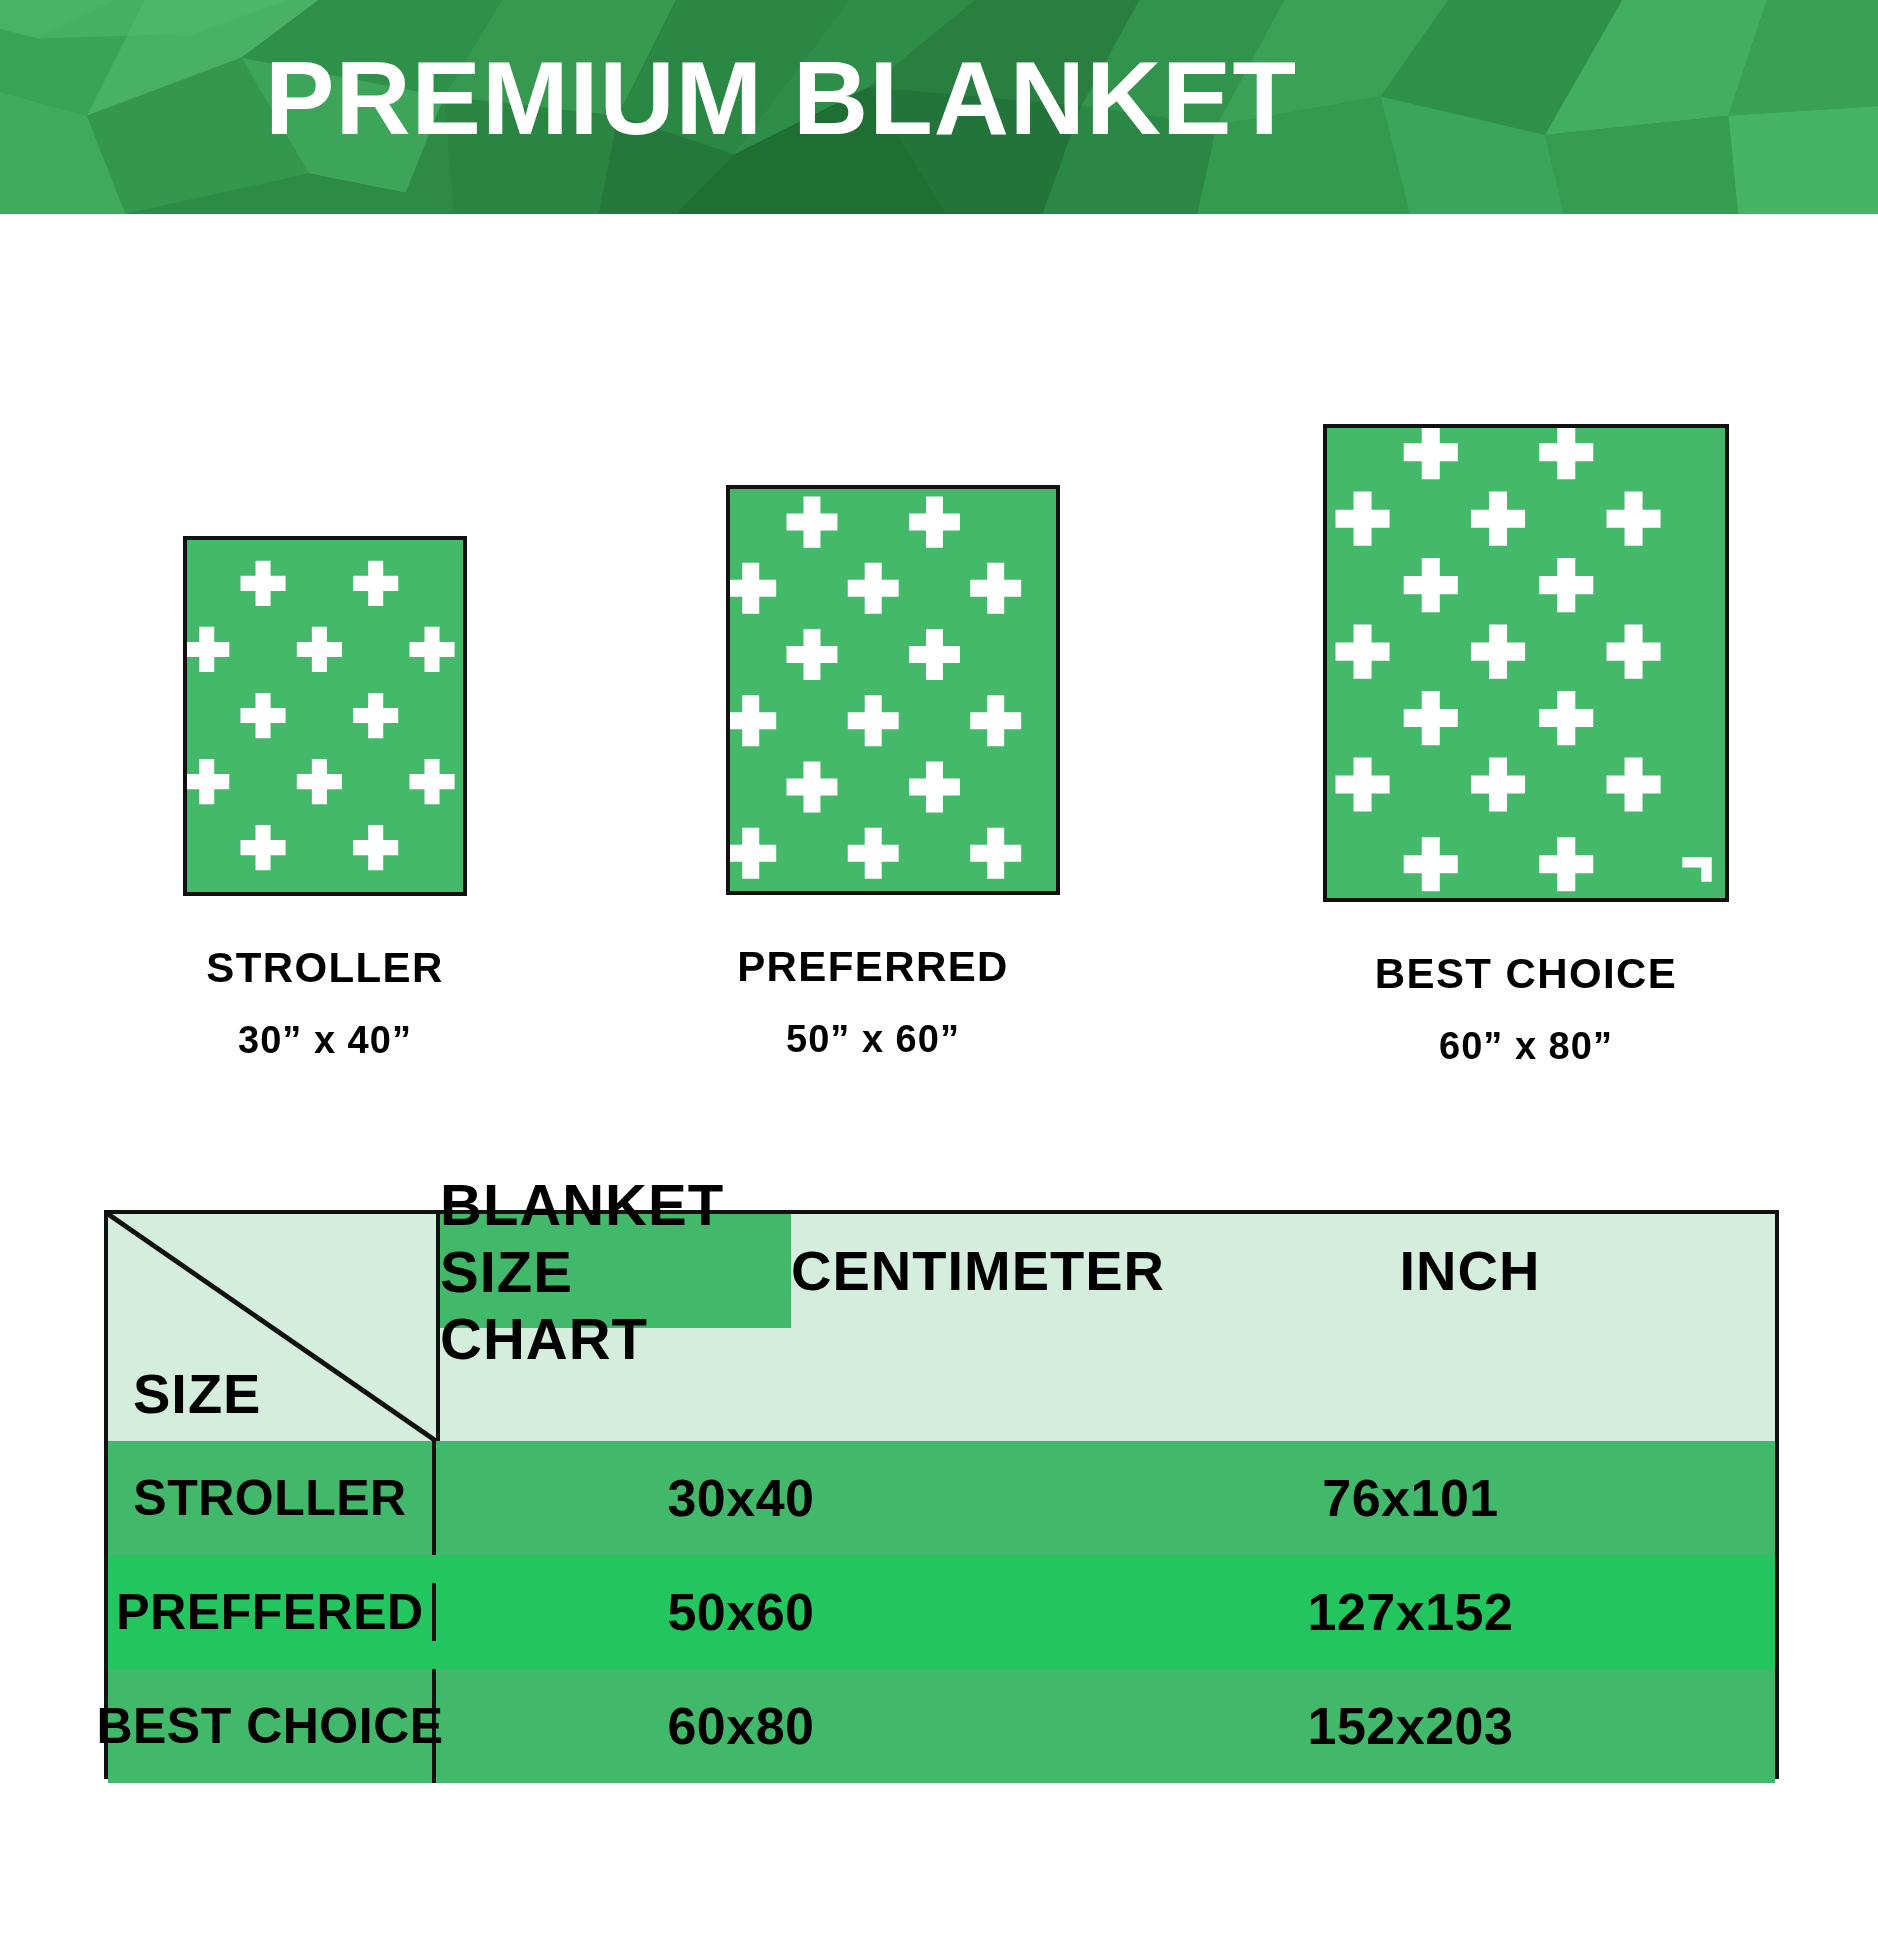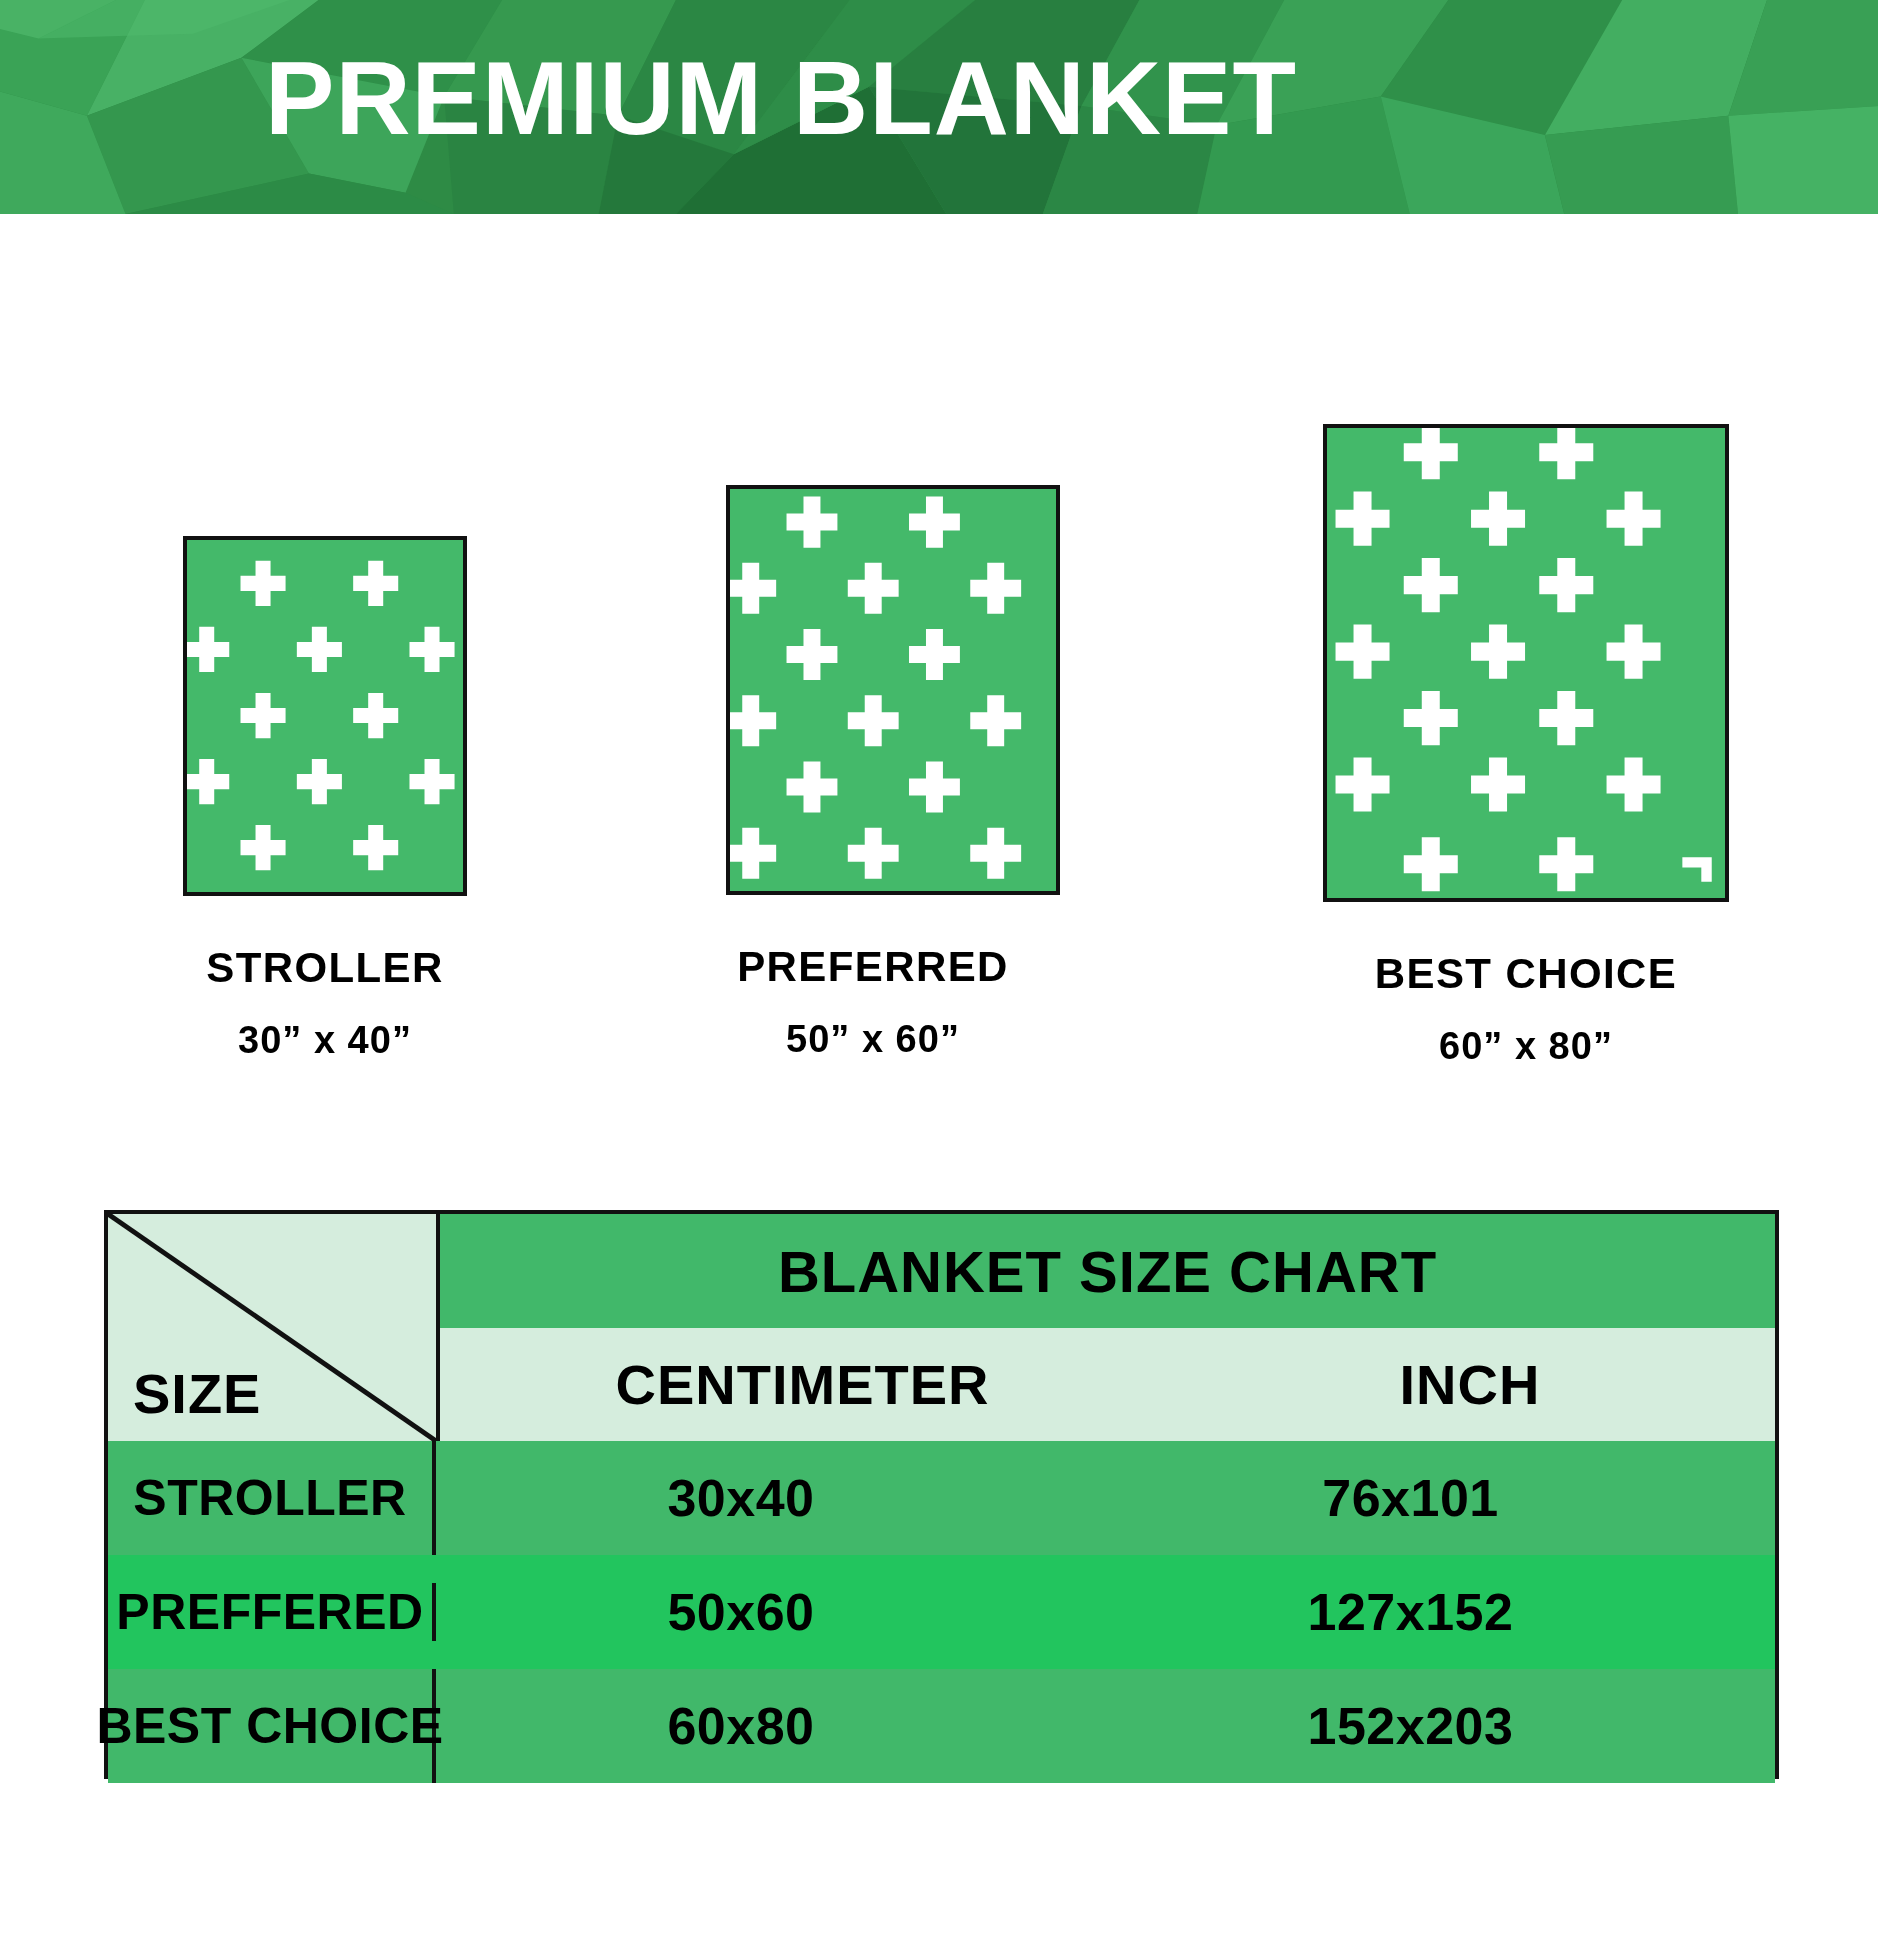--- a/index.html
+++ b/index.html
@@ -161,21 +161,21 @@
     bottom: 15.4px;
     font-family: "Liberation Sans", sans-serif;
     font-weight: bold;
     font-size: 56px;
     color: #000000;
     letter-spacing: 1px;
   }
   .head-right {
     flex: 1 1 auto;
     display: flex;
-    flex-direction: column;
+    flex-direction: row;
   }
   .head-title {
     height: 114px;
     background: #41b86a;
     display: flex;
     align-items: center;
     justify-content: center;
     font-family: "Liberation Sans", sans-serif;
     font-weight: bold;
     font-size: 58px;

